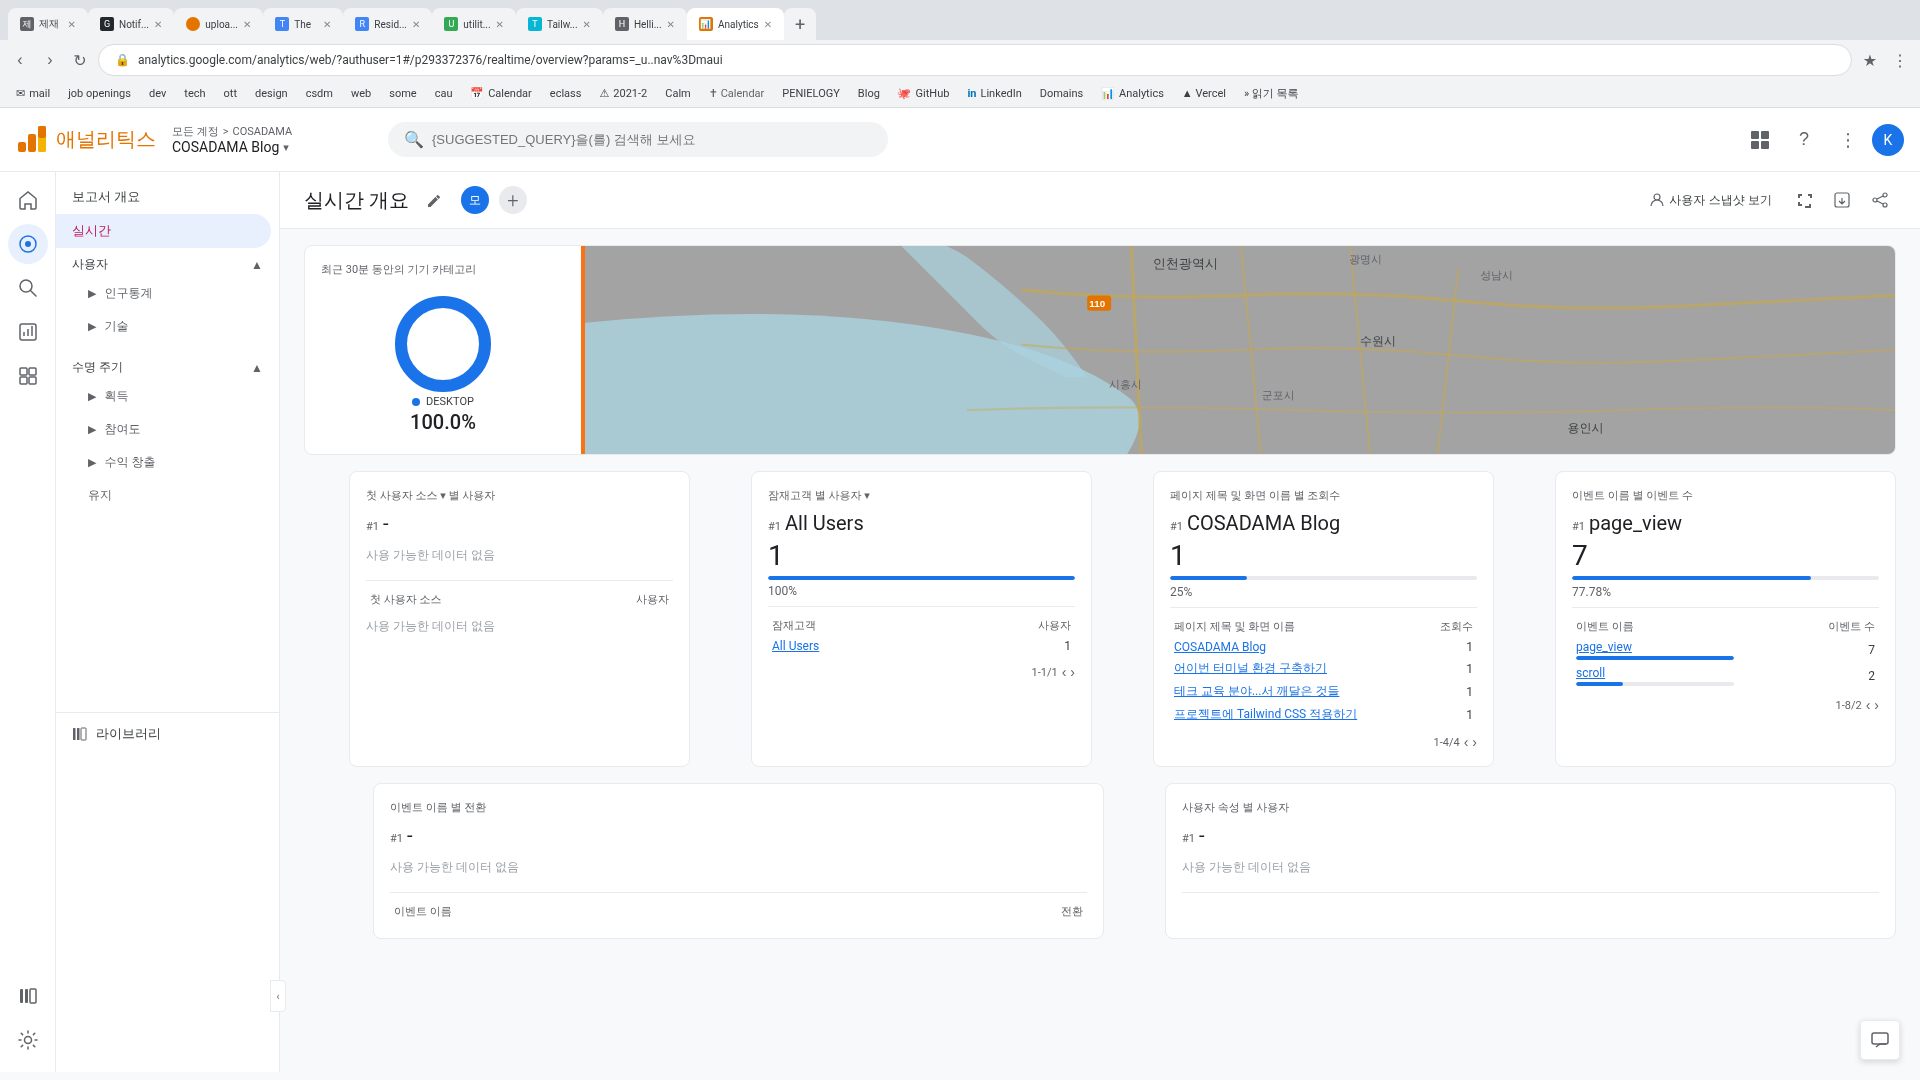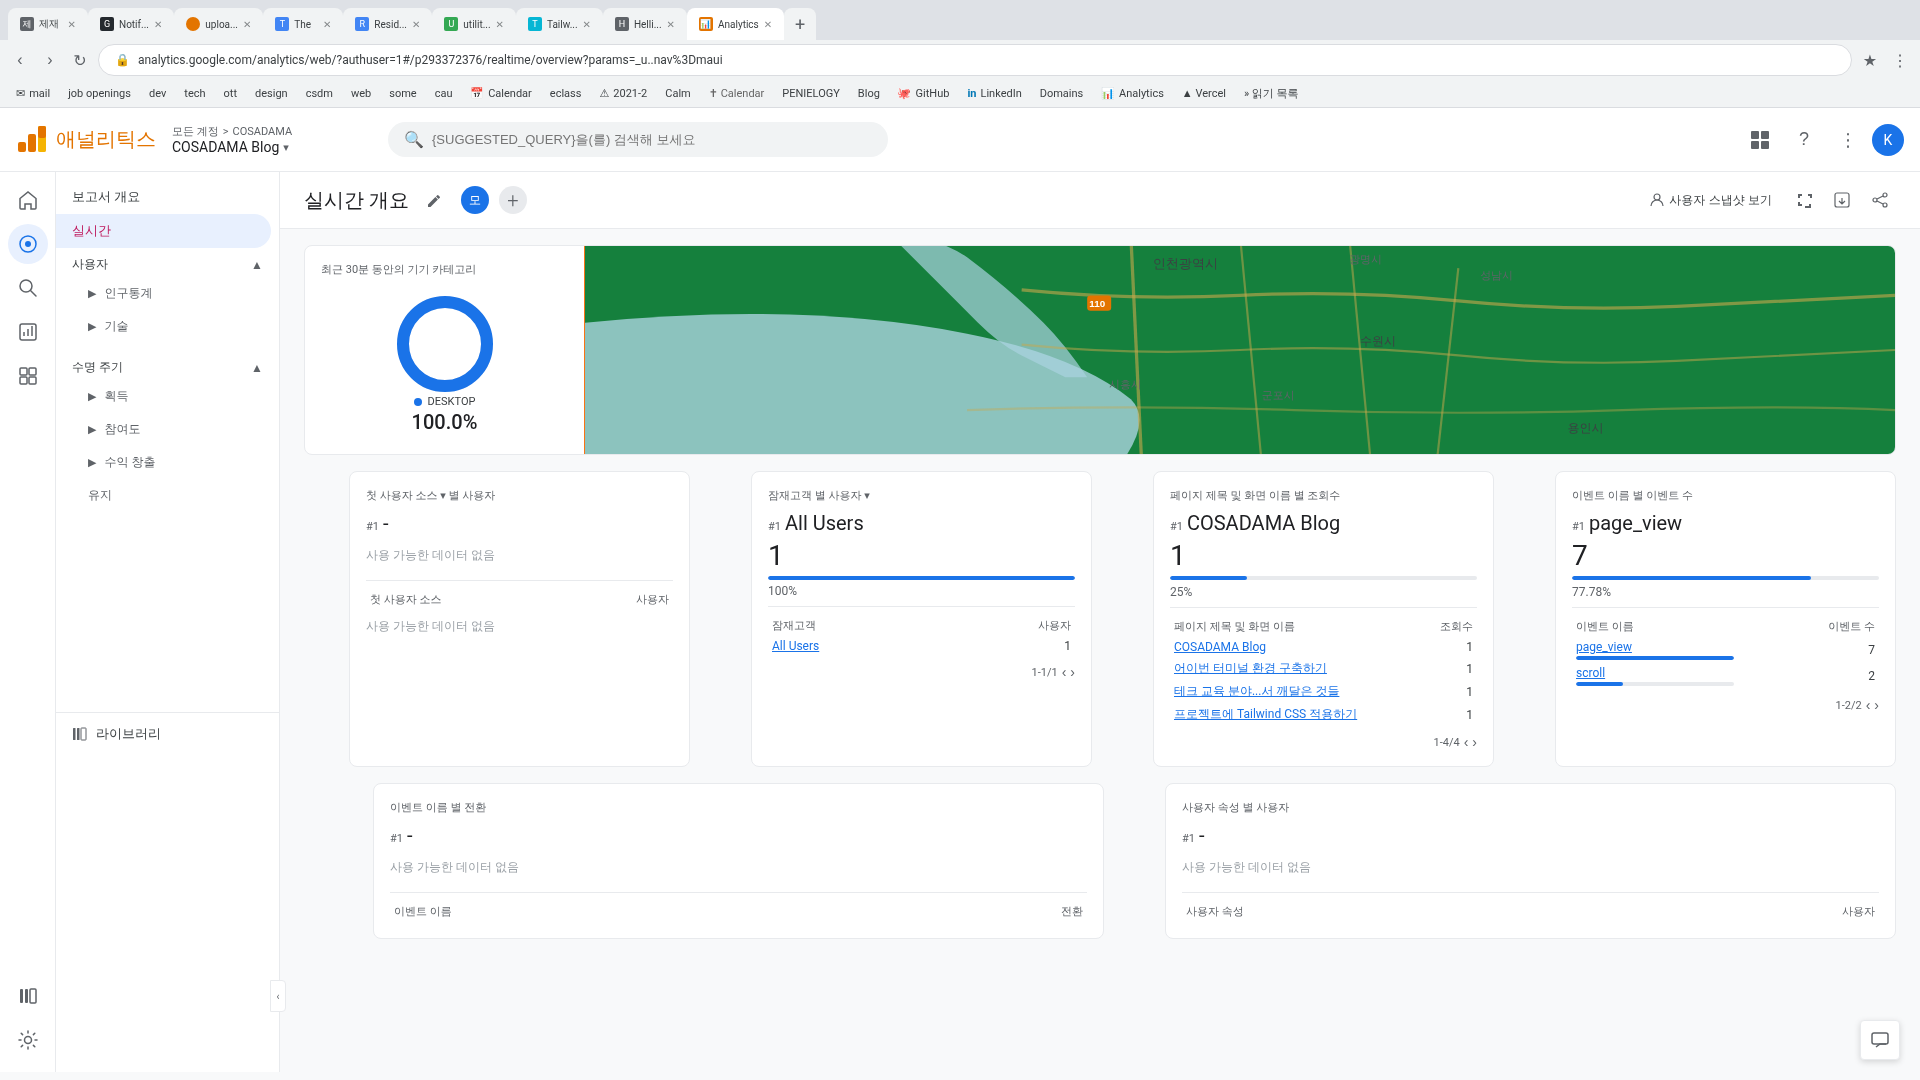--- a/index.html
+++ b/index.html
@@ -383,37 +383,37 @@
               <line x1="6" y1="10" x2="12" y2="13" stroke="#5f6368" stroke-width="1.2"></line>
             </svg>
         </button>
       </div>
     </div>
 
     <div style="padding:16px 24px; background:#f8f9fa;">
 
       <div style="display:flex; gap:0; margin-bottom:16px; background:#fff; border-radius:8px; border:1px solid #e8eaed; overflow:hidden; height:210px;">
 
-        <div style="width:280px; flex-shrink:0; padding:16px; border-right:1px solid #f97316; display:flex;flex-direction:column;">
+        <div style="width:280px; flex-shrink:0; padding:16px; border-right:4px solid #f97316; display:flex;flex-direction:column;">
           <div style="font-size:11px; color:#5f6368; margin-bottom:8px;">최근 30분 동안의 기기 카테고리</div>
 
           <div style="display:flex;flex-direction:column;align-items:center;justify-content:center;flex:1;">
             <svg width="110" height="110" viewBox="0 0 110 110">
               <circle cx="55" cy="55" r="42" fill="none" stroke="#e8eaed" stroke-width="12"></circle>
               <circle cx="55" cy="55" r="42" fill="none" stroke="#1a73e8" stroke-width="12" stroke-dasharray="263.9 0" stroke-dashoffset="0" transform="rotate(-90 55 55)"></circle>
             </svg>
             <div style="display:flex;align-items:center;gap:6px;margin-top:-4px;">
               <div style="width:8px;height:8px;border-radius:50%;background:#1a73e8;"></div>
               <span style="font-size:11px;color:#3c4043;">DESKTOP</span>
             </div>
             <div style="font-size:20px;font-weight:500;color:#202124;margin-top:2px;">100.0%</div>
           </div>
         </div>
 
-        <div style="flex:1; position:relative; background:#15803d; overflow:hidden;">
+        <div style="flex:1; position:relative; background:#a3a3a3; overflow:hidden;">
           <svg width="100%" height="100%" viewBox="0 0 1200 210" preserveAspectRatio="xMidYMid slice">
 
             <path d="M0 80 Q200 60 350 90 Q450 110 500 150 Q520 170 490 210 L0 210Z" fill="#aad3df" opacity="0.8"></path>
             <path d="M280 0 Q300 20 320 40 Q340 60 360 80 Q380 100 400 110 Q420 120 440 130 L460 130 Q440 100 420 80 Q390 50 350 20 Q320 0 280 0Z" fill="#aad3df" opacity="0.7"></path>
 
             <path d="M500 0 L510 210" stroke="#c8a84b" stroke-width="3" fill="none" opacity="0.6"></path>
             <path d="M600 0 L620 210" stroke="#c8a84b" stroke-width="2" fill="none" opacity="0.5"></path>
             <path d="M700 0 L720 210" stroke="#c8a84b" stroke-width="2" fill="none" opacity="0.5"></path>
             <path d="M800 30 L780 210" stroke="#c8a84b" stroke-width="2" fill="none" opacity="0.5"></path>
             <path d="M400 50 Q500 60 600 55 Q700 50 800 60 Q900 70 1000 65 Q1100 60 1200 55" stroke="#c8a84b" stroke-width="3" fill="none" opacity="0.6"></path>
@@ -583,21 +583,21 @@
                 <div><span class="link-like">scroll</span></div>
                 <div class="card-bar-track" style="margin-top:2px;">
                       <div class="card-bar-fill" style="width:30%;"></div>
                     </div>
               </td>
               <td>2</td>
             </tr>
           </tbody>
             </table>
           <div class="card-pagination">
-            <span>1-2/2</span>
+            <span>1-8/2</span>
             <button class="pg-btn">‹</button>
             <button class="pg-btn">›</button>
           </div>
         </div>
       </div>
 
       <div style="display:grid;grid-template-columns:1fr 1fr;gap:16px;padding-left:24px;">
 
         <div class="card">
           <div class="card-header">
@@ -622,28 +622,20 @@
         <div class="card">
           <div class="card-header">
             <span style="font-size:11px;color:#5f6368;">사용자 속성 별 사용자</span>
           </div>
           <div style="display:flex;align-items:baseline;gap:4px;margin-bottom:4px;">
             <span style="font-size:11px;color:#5f6368;">#1</span>
             <span style="font-size:20px;color:#202124;">-</span>
           </div>
           <div style="font-size:12px;color:#9aa0a6;padding:8px 0;">사용 가능한 데이터 없음</div>
           <hr style="border:none;border-top:1px solid #e8eaed;margin:8px 0;">
-          <table class="card-table">
-            <tbody>
-                <tr class="card-table-header">
-              <td>사용자 속성</td>
-              <td>사용자</td>
-            </tr>
-          </tbody>
-            </table>
         </div>
       </div>
     </div>
   </div>
 
   <div style="position:fixed; bottom:20px; right:20px; background:#fff; border:1px solid #e8eaed; border-radius:4px; width:40px;height:40px;display:flex;align-items:center;justify-content:center;cursor:pointer;box-shadow:0 2px 6px rgba(0,0,0,0.15);">
     <svg width="20" height="20" viewBox="0 0 20 20">
         <rect x="2" y="3" width="16" height="11" rx="2" fill="none" stroke="#5f6368" stroke-width="1.5"></rect>
         <path d="M6 17l4-3h6" fill="none" stroke="#5f6368" stroke-width="1.5"></path>
       </svg>

